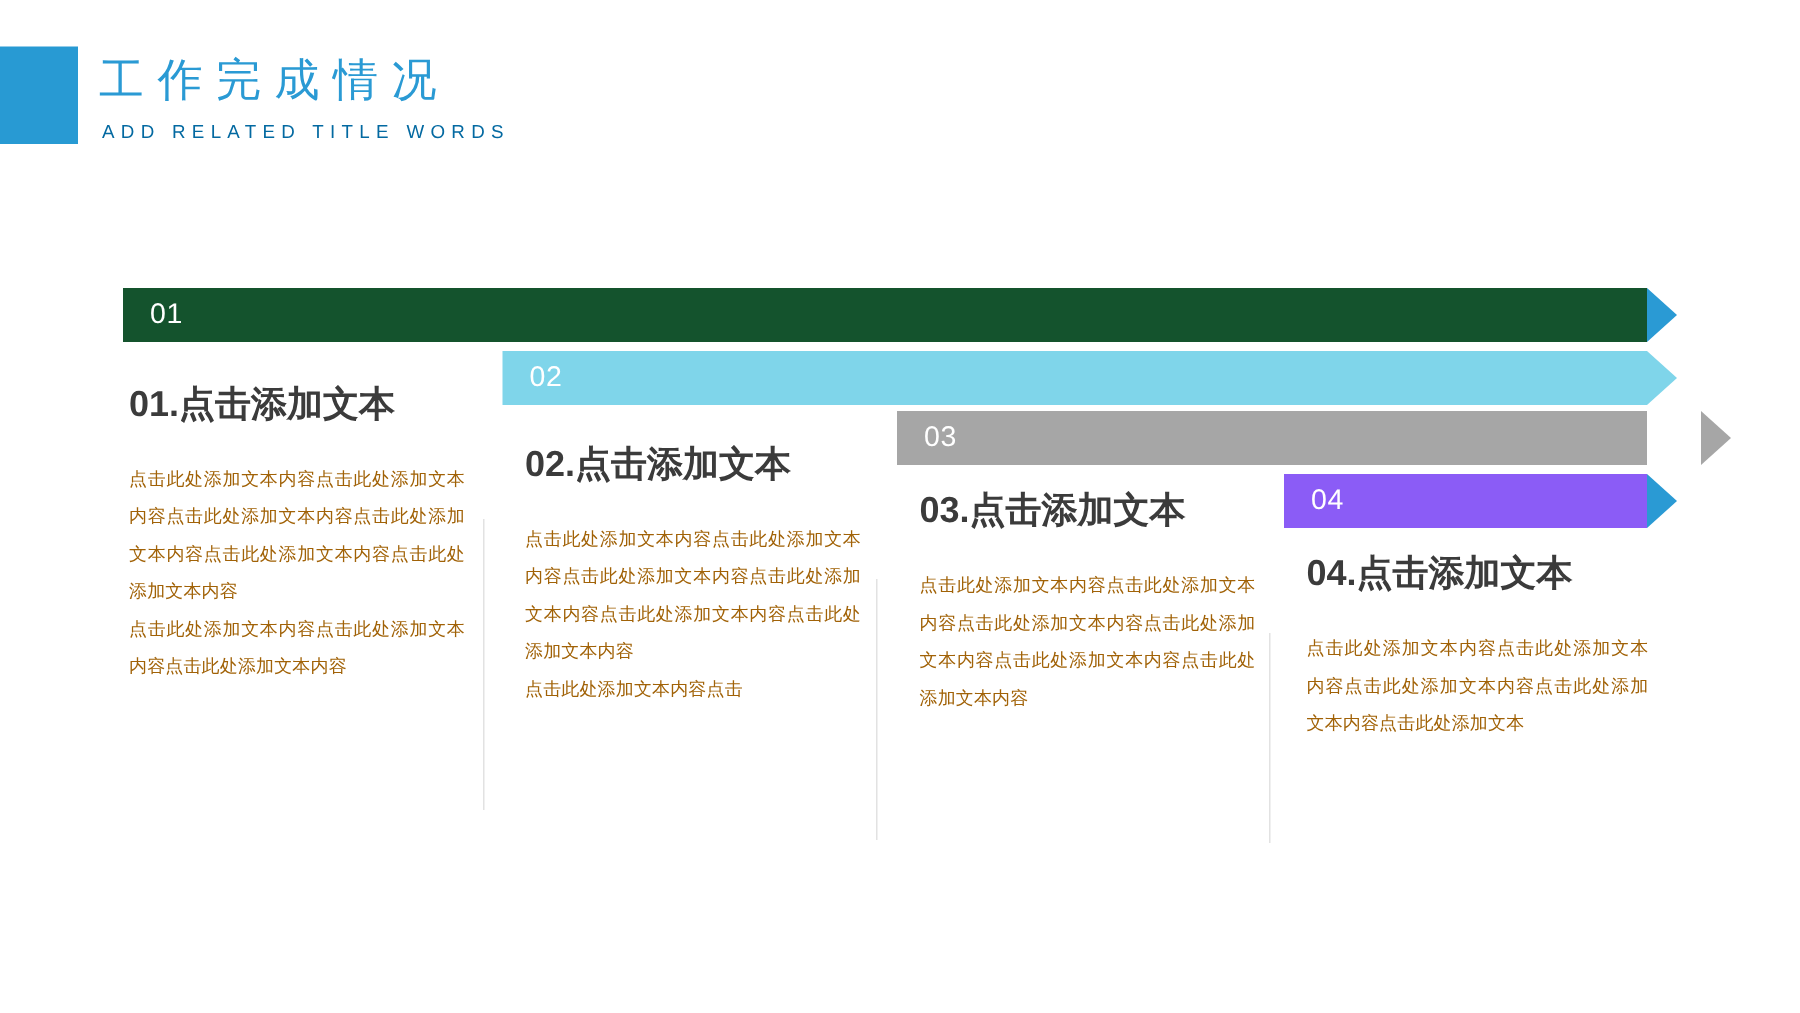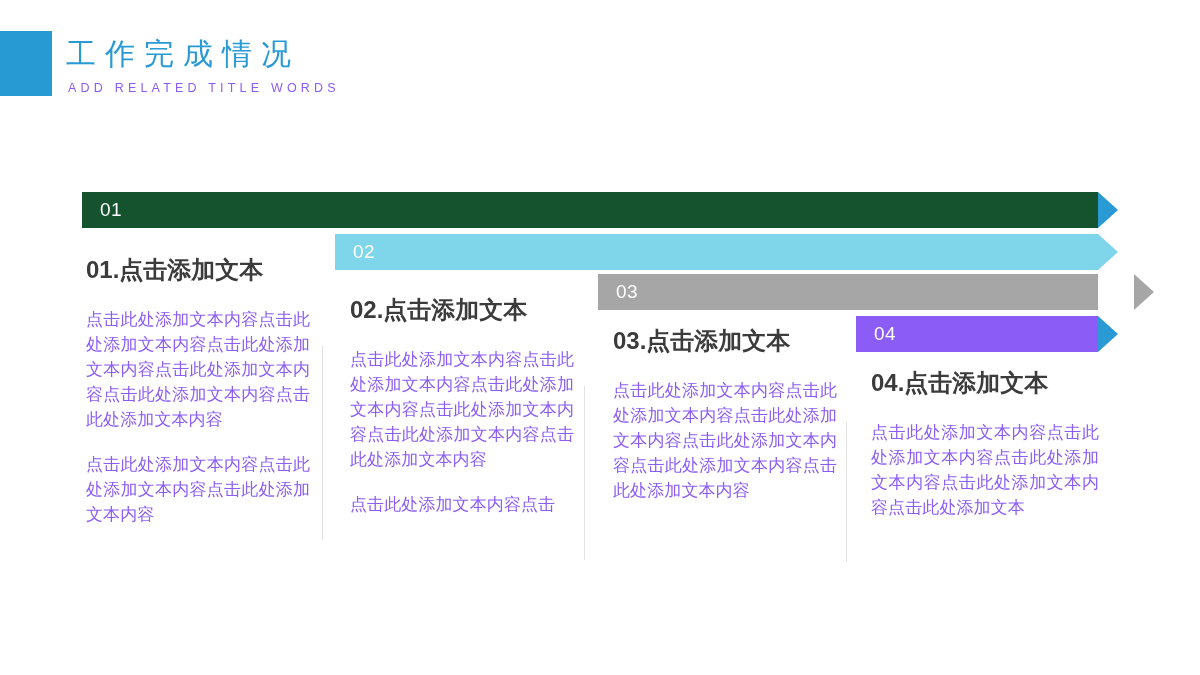--- a/index.html
+++ b/index.html
@@ -36,21 +36,21 @@
     letter-spacing: 9px;
     line-height: 40px;
     white-space: nowrap;
   }
   .header-subtitle {
     position: absolute;
     left: 68px;
     top: 80px;
     font-size: 12.5px;
     font-weight: 400;
-    color: #8b5cf6;
+    color: #0369a1;
     letter-spacing: 4.2px;
     line-height: 16px;
     white-space: nowrap;
   }
 
   
   .arrow {
     position: absolute;
     height: 36px;
     display: flex;
@@ -98,28 +98,28 @@
   .col { position: absolute; width: 228px; }
   .col-head {
     font-size: 24px;
     font-weight: bold;
     color: #3b3b3b;
     line-height: 26px;
     margin-bottom: 24px;
     white-space: nowrap;
   }
   .col-para {
-    font-size: 17px;
+    font-size: 12px;
     font-weight: 400;
-    color: #8b5cf6;
+    color: #a16207;
     line-height: 25px;
     letter-spacing: 0.1px;
     text-align: justify;
   }
-  .col-para + .col-para { margin-top: 20px; }
+  .col-para + .col-para { }
 
   #col-1 { left: 86px;  top: 257px; width: 224px; }
   #col-2 { left: 350px; top: 297px; width: 224px; }
   #col-3 { left: 613px; top: 328px; width: 224px; }
   #col-4 { left: 871px; top: 370px; width: 228px; }
 
   
   .divider {
     position: absolute;
     width: 1px;

